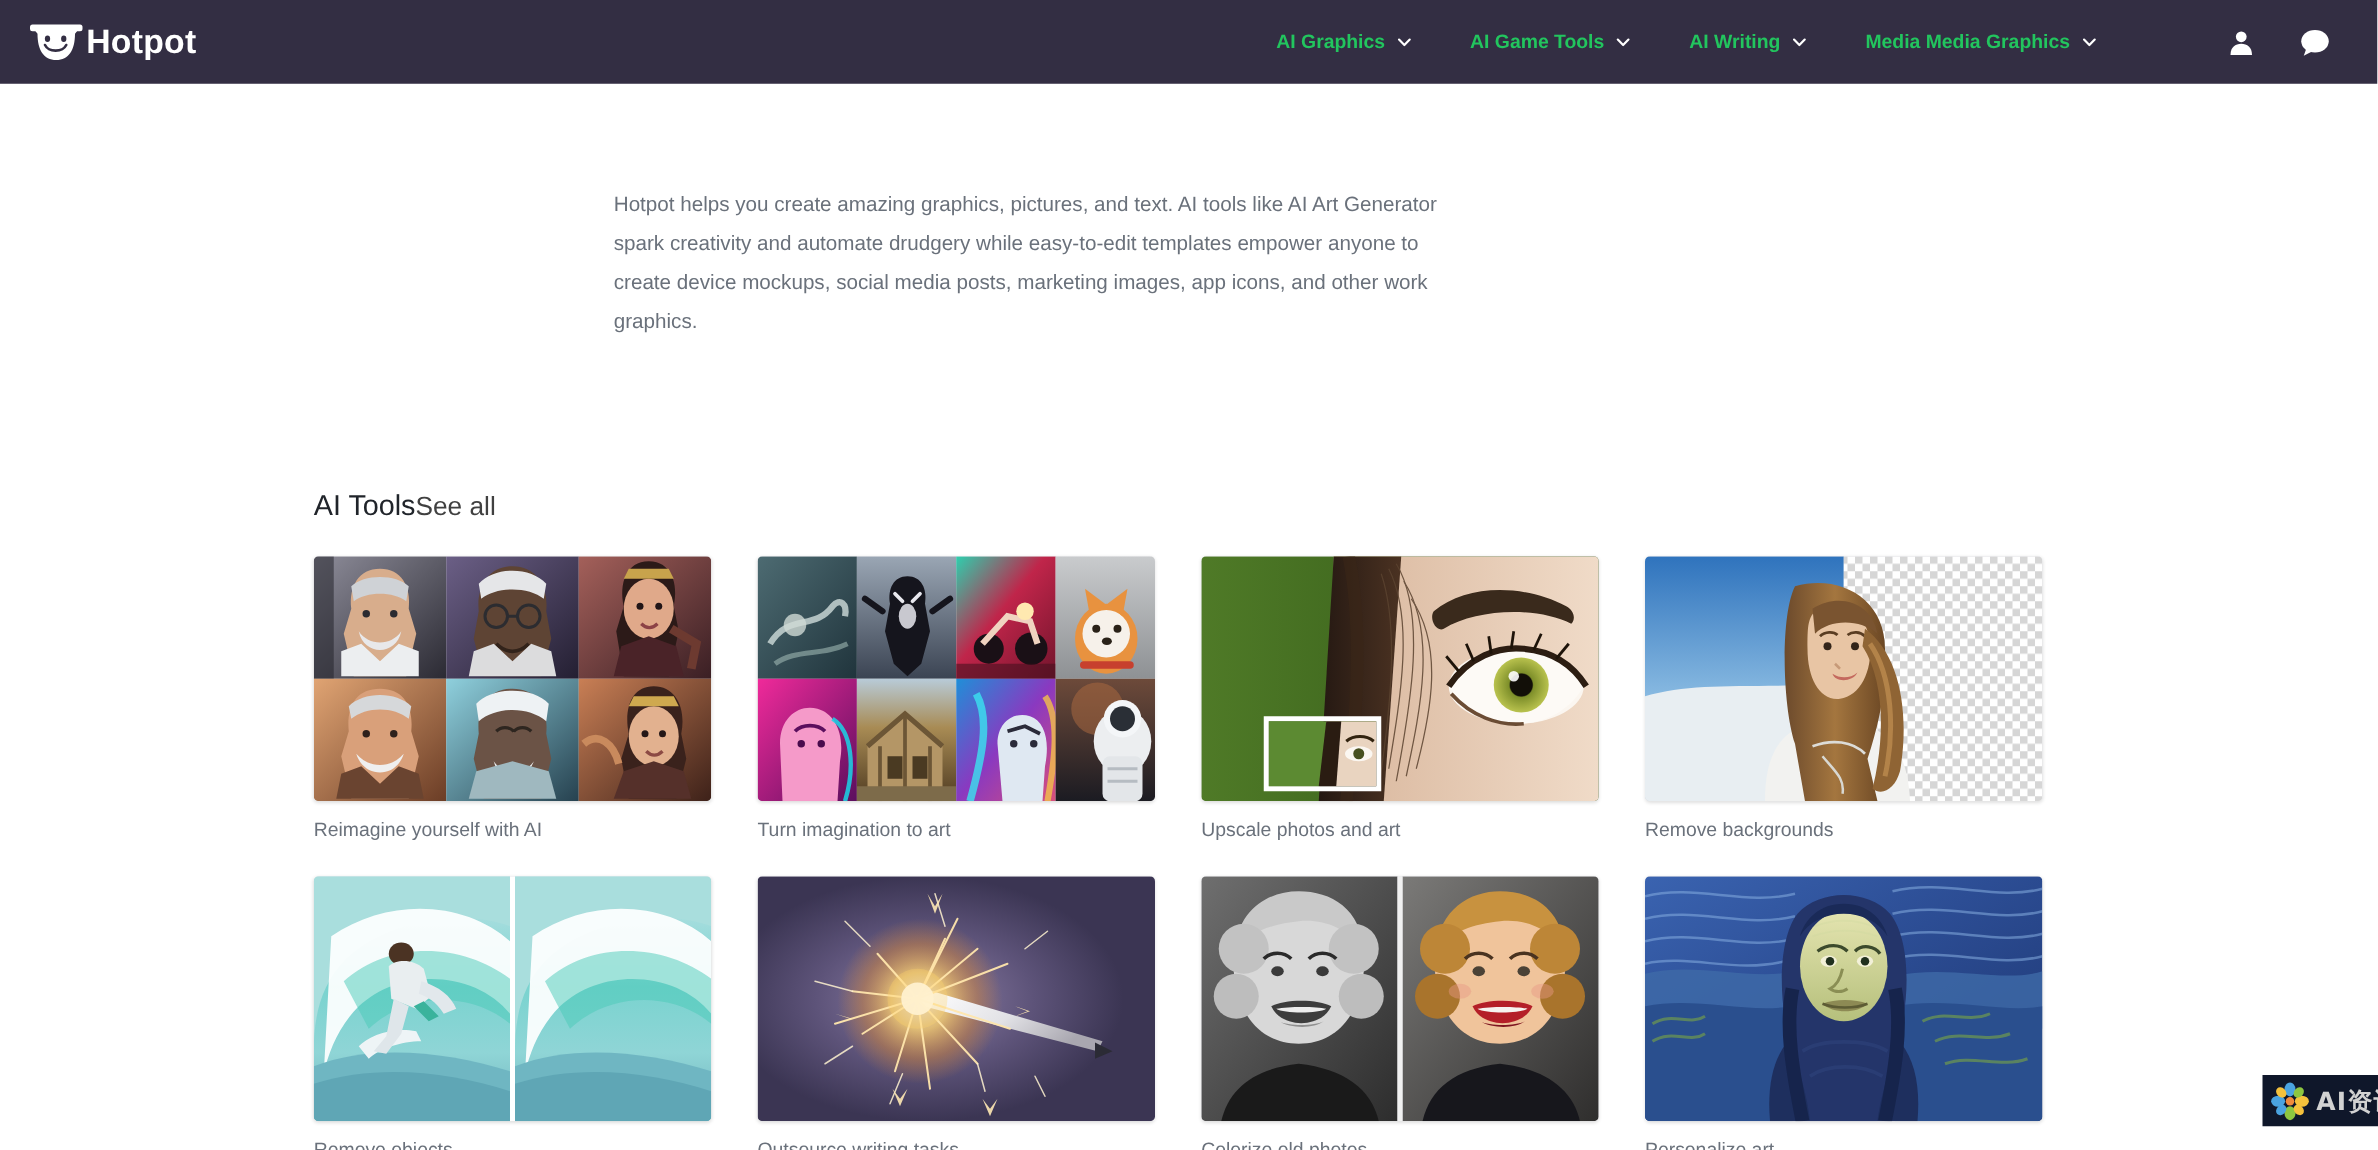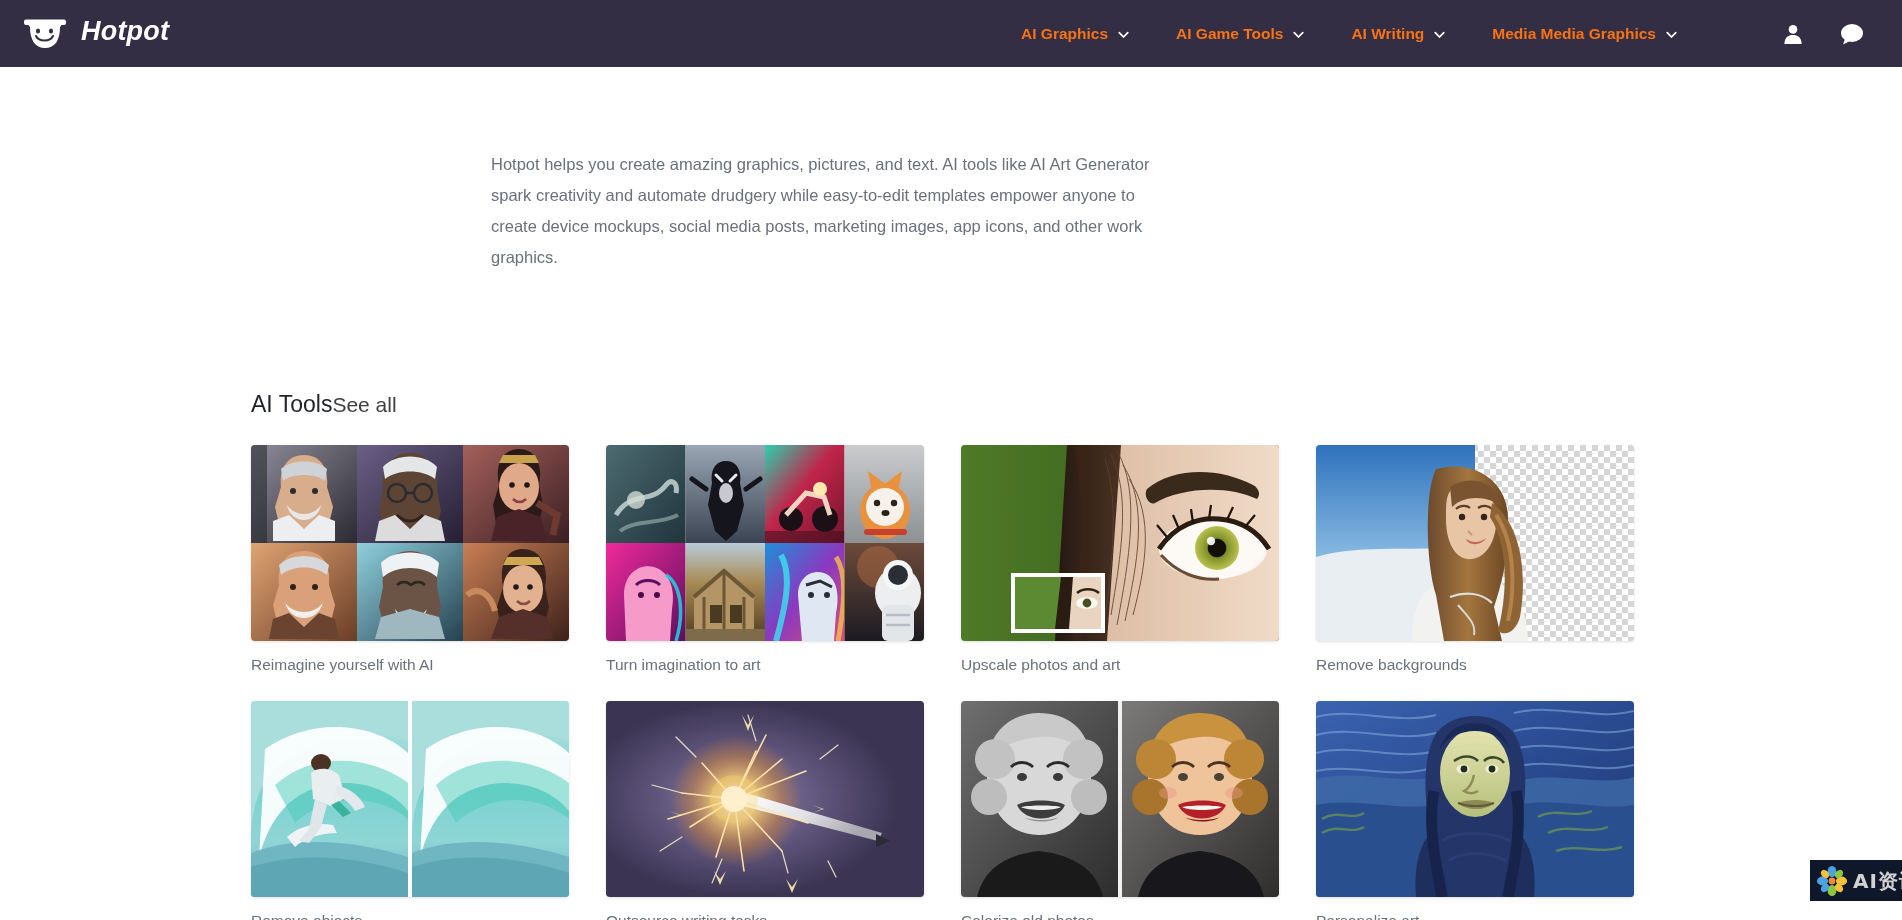--- a/index.html
+++ b/index.html
@@ -22,23 +22,23 @@
     height: 67px;
     background: #332e43;
     display: flex;
     align-items: center;
     padding: 0 38px 0 22px;
     position: relative;
   }
 
   .brand {
     display: flex;
-    gap: 13px;
+    align-items: center;
+    gap: 1px;
     cursor: pointer;
-    font-style: italic;
   }
 
   .brand-logo {
     width: 46px;
     height: 36px;
     position: relative;
     flex: none;
   }
 
   .brand-name {
@@ -52,21 +52,21 @@
     margin-left: auto;
     display: flex;
     align-items: center;
     gap: 46px;
   }
 
   .nav-item {
     display: flex;
     align-items: center;
     gap: 9px;
-    color: #f97316;
+    color: #22c55e;
     font-size: 15.5px;
     font-weight: bold;
     cursor: pointer;
     white-space: nowrap;
   }
 
   .chev {
     display: inline-block;
     width: 13px;
     height: 13px;

